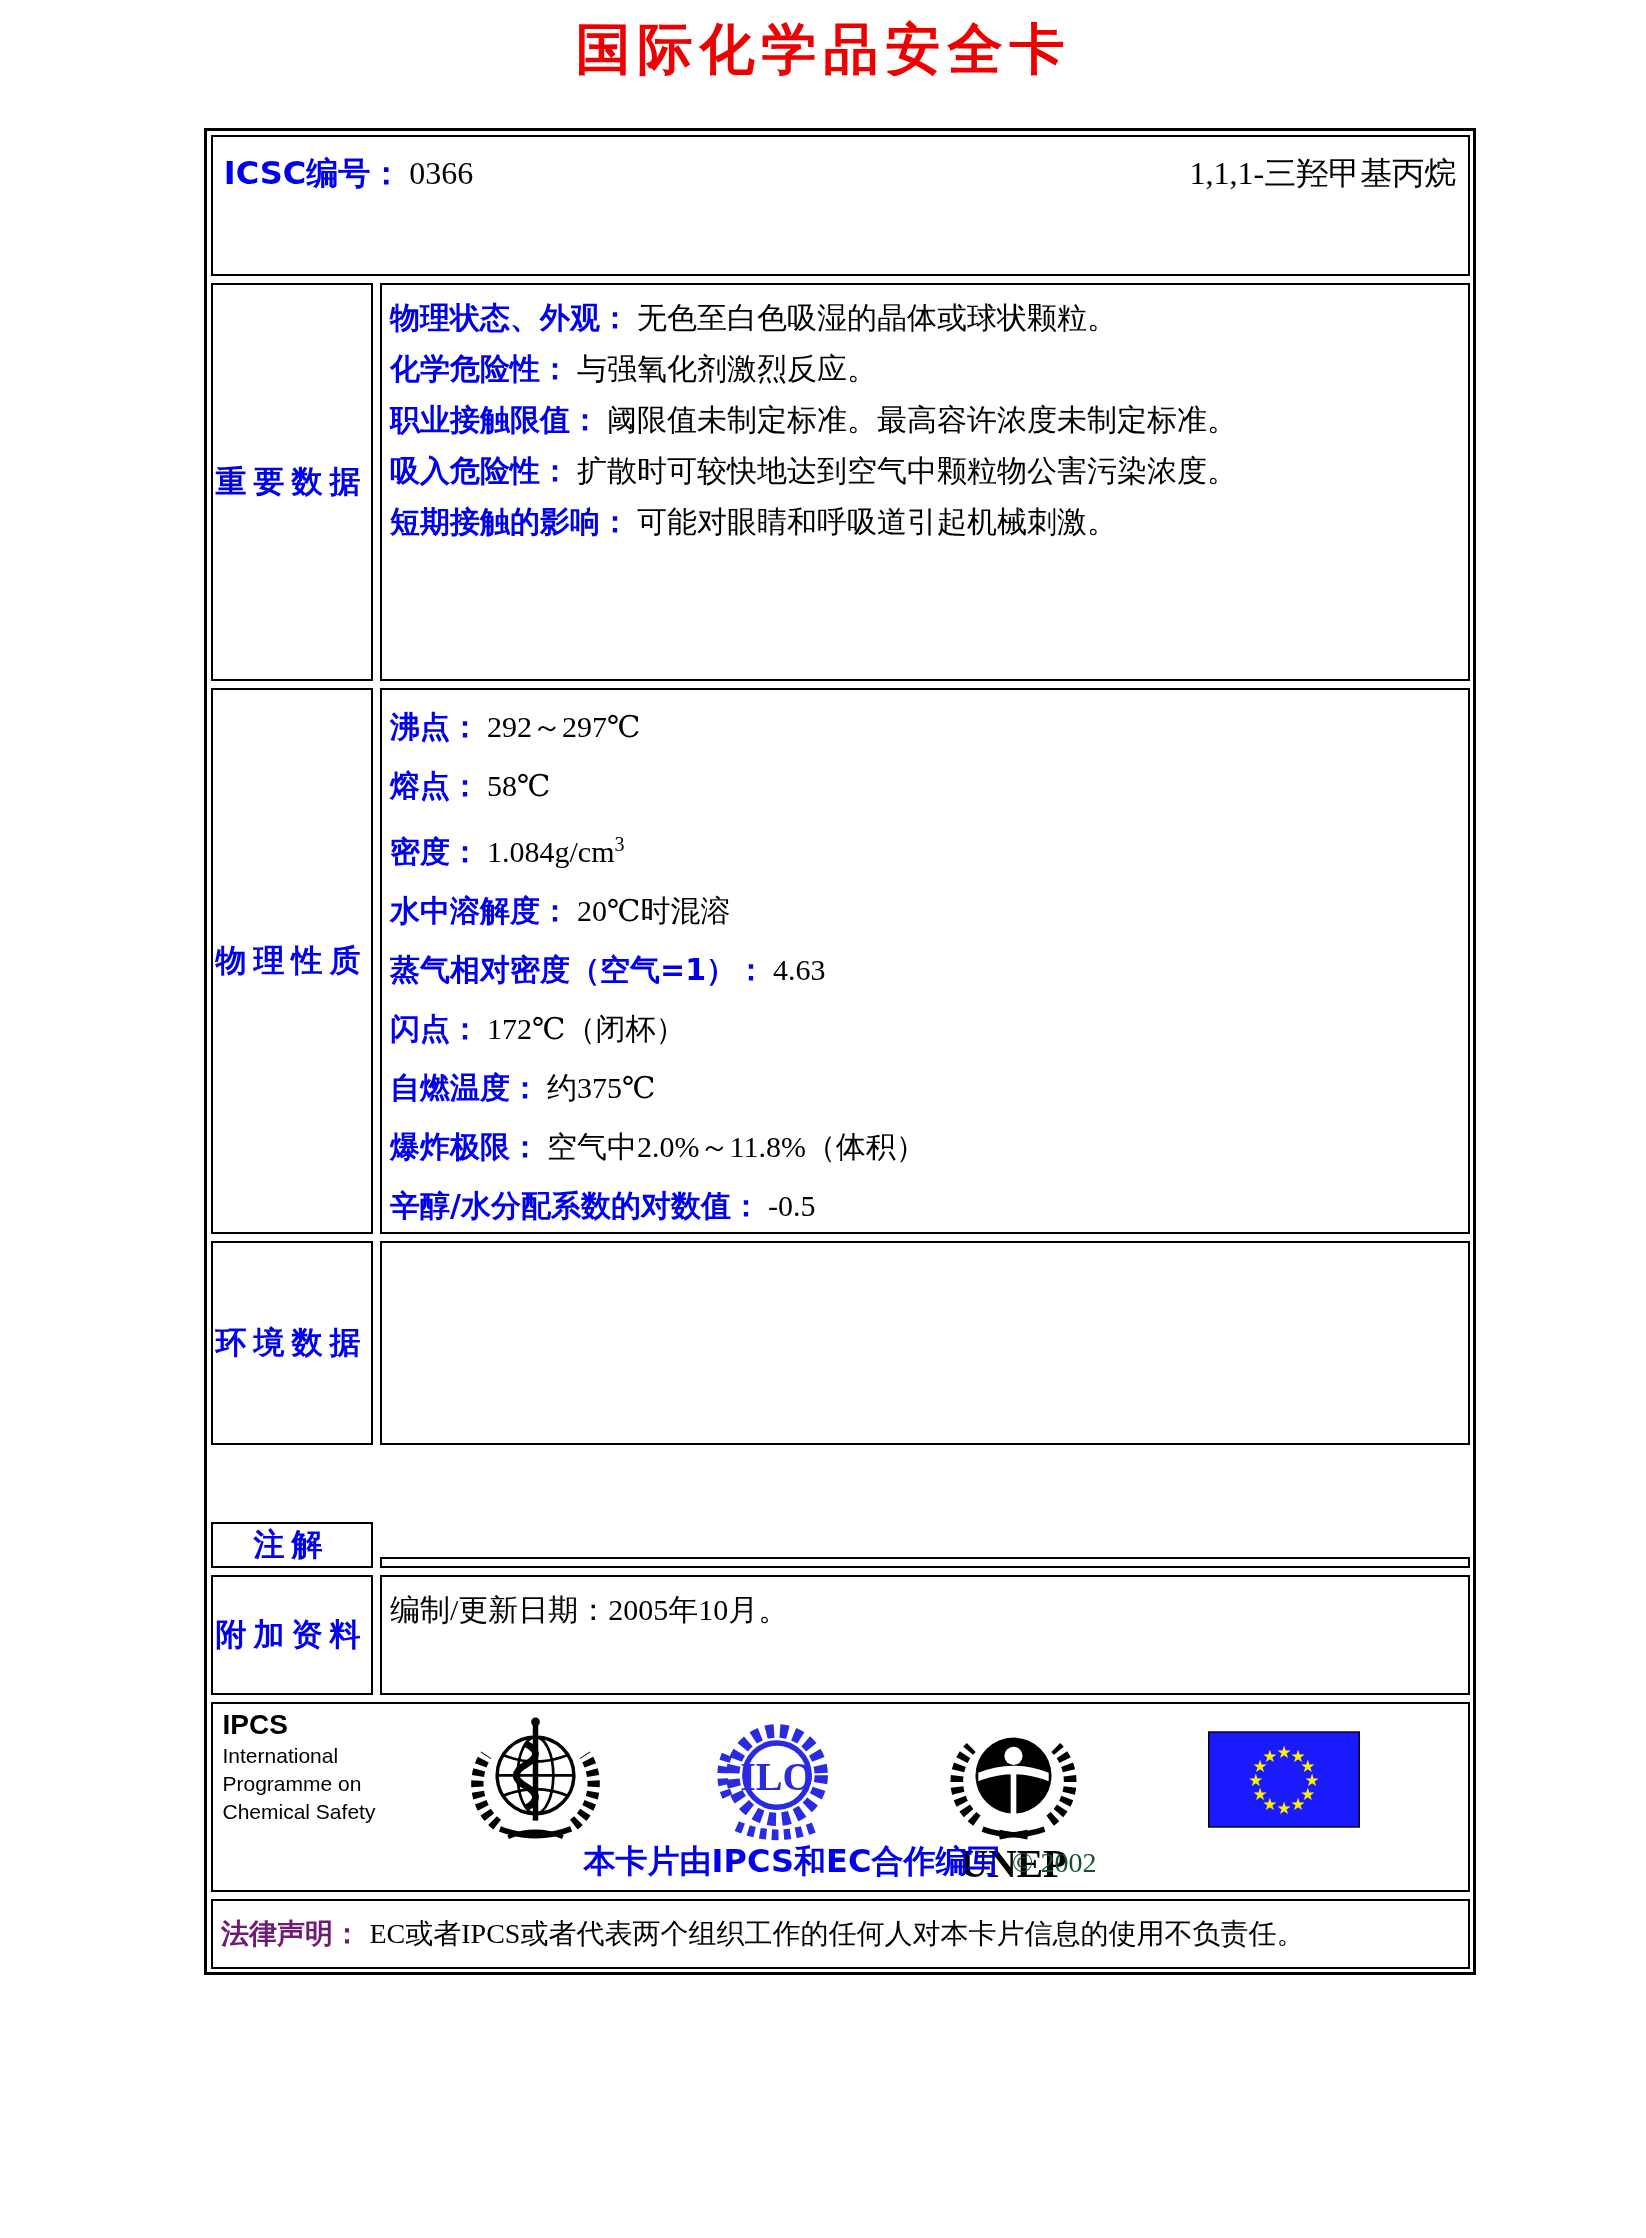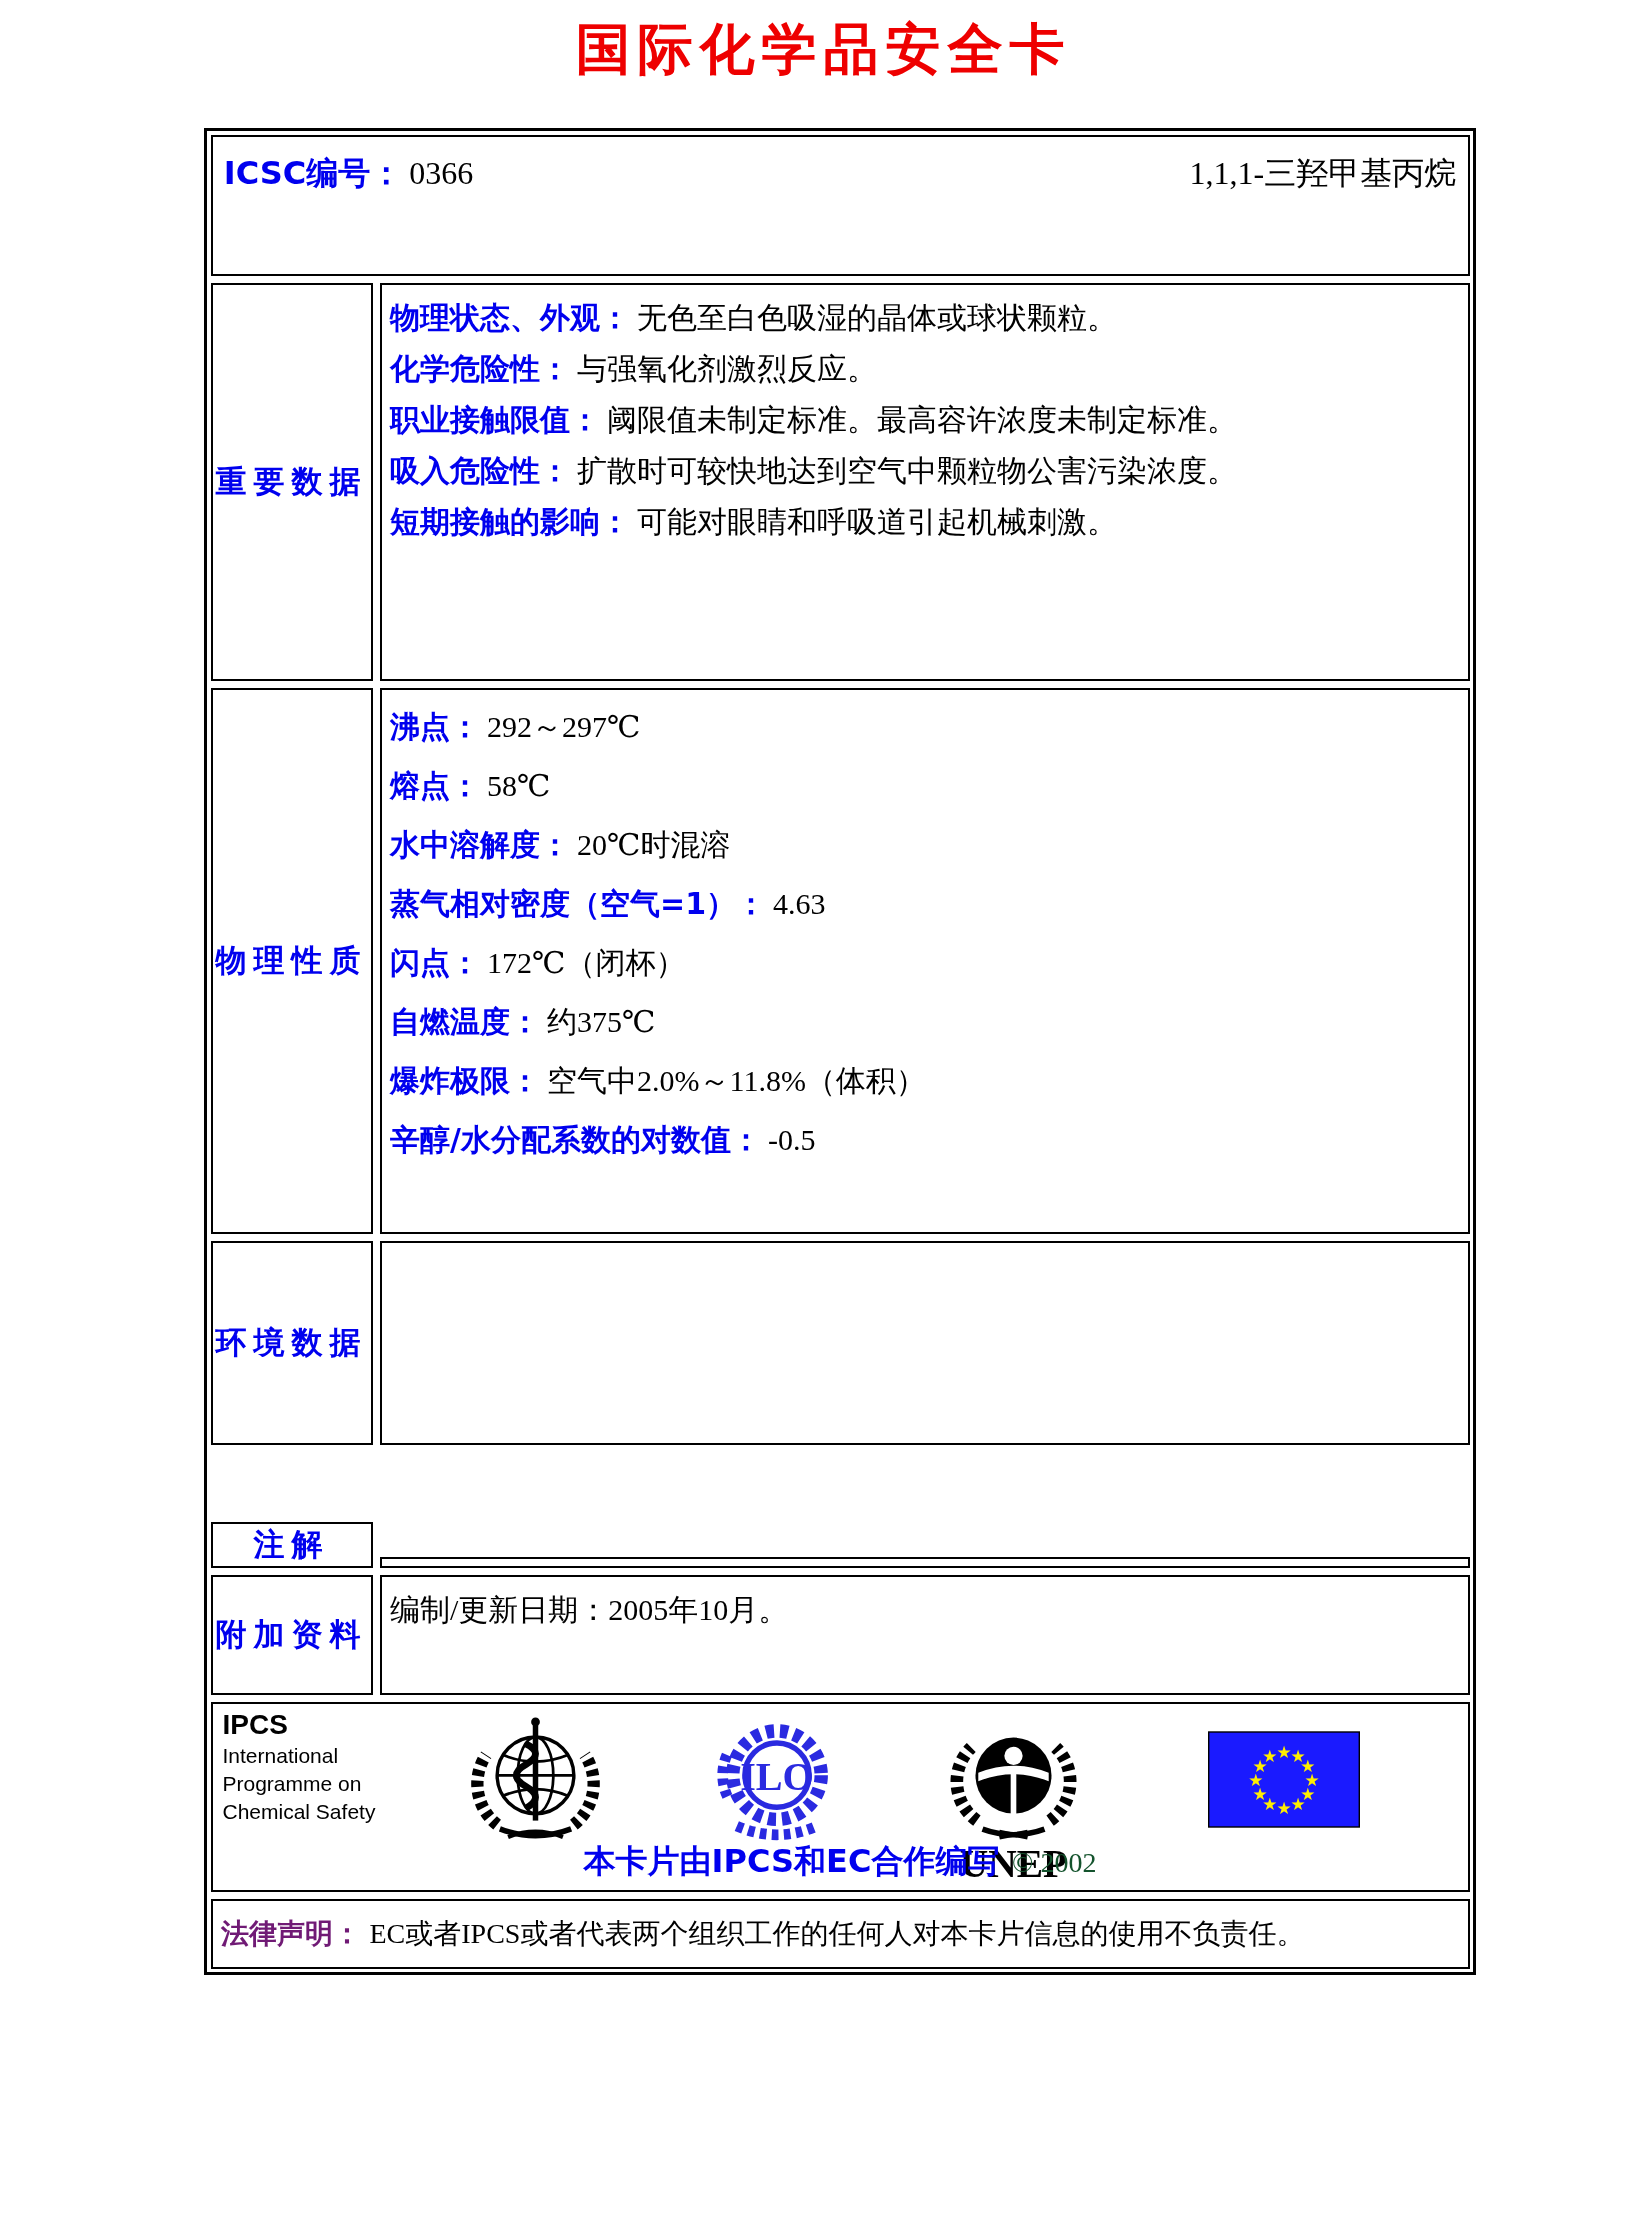--- a/index.html
+++ b/index.html
@@ -94,20 +94,23 @@
         <span class="sec-title">物理性质</span>
       </div>
       <div class="cell content-cell">
         <div class="pline">
           <span class="blue-label">沸点：</span><span class="val">292～297℃</span>
         </div>
         <div class="pline">
           <span class="blue-label">熔点：</span><span class="val">58℃</span>
         </div>
         <div class="pline">
+          <span class="blue-label">密度：</span><span class="val">1.084g/cm</span><sup class="val">3</sup>
+        </div>
+        <div class="pline">
           <span class="blue-label">水中溶解度：</span><span class="val">20℃时混溶</span>
         </div>
         <div class="pline">
           <span class="blue-label">蒸气相对密度（空气=1）：</span><span class="val">4.63</span>
         </div>
         <div class="pline">
           <span class="blue-label">闪点：</span><span class="val">172℃（闭杯）</span>
         </div>
         <div class="pline">
           <span class="blue-label">自燃温度：</span><span class="val">约375℃</span>

